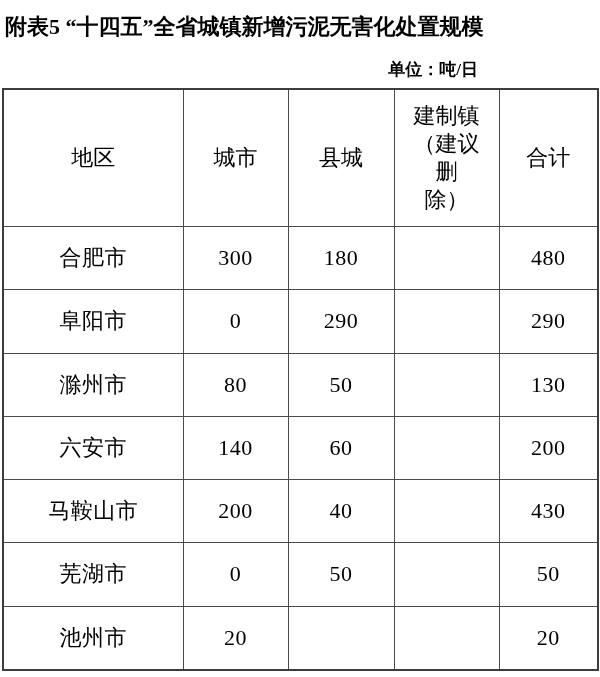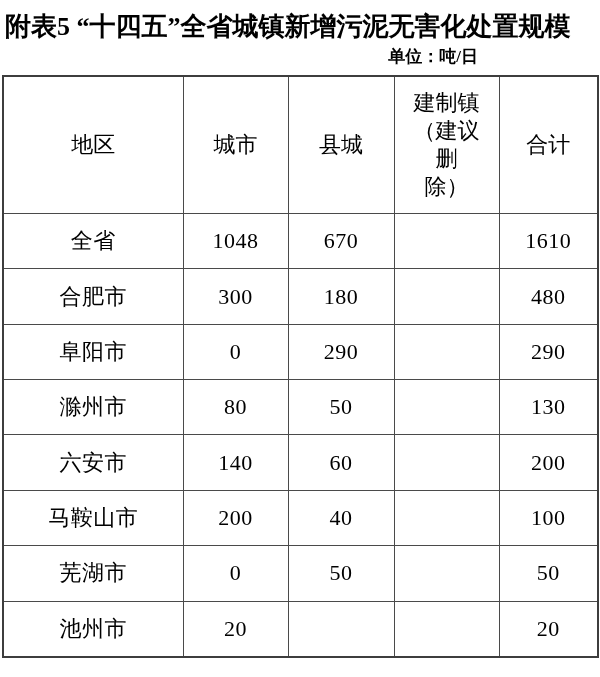--- a/index.html
+++ b/index.html
@@ -9,28 +9,28 @@
   }
   body {
     width: 600px;
     height: 677px;
     overflow: hidden;
     font-family: "Liberation Serif", "DejaVu Serif", serif;
     color: #000;
   }
   .doc-title {
     margin: 13px 0 0 5px;
-    font-size: 26px;
+    font-size: 22px;
     line-height: 28px;
     font-weight: bold;
     color: #000;
     white-space: nowrap;
   }
   .unit-label {
-    margin-top: 4px;
+    margin-top: 17px;
     margin-bottom: 7px;
     text-align: right;
     padding-right: 122px;
     font-size: 17px;
     font-weight: bold;
     color: #000;
     padding-left: 8px;
   }
   table.main-table {
     margin-left: 2px;
@@ -82,27 +82,20 @@
         <th>城市</th>
         <th>县城</th>
         <th class="wrap-header">建制镇
 （建议删
 除）</th>
         <th>合计</th>
       </tr>
     </thead>
     <tbody>
       <tr>
-        <td>全省</td>
-        <td>1048</td>
-        <td>670</td>
-        <td></td>
-        <td>1610</td>
-      </tr>
-      <tr>
         <td>合肥市</td>
         <td>300</td>
         <td>180</td>
         <td></td>
         <td>480</td>
       </tr>
       <tr>
         <td>阜阳市</td>
         <td>0</td>
         <td>290</td>
@@ -121,21 +114,21 @@
         <td>140</td>
         <td>60</td>
         <td></td>
         <td>200</td>
       </tr>
       <tr>
         <td>马鞍山市</td>
         <td>200</td>
         <td>40</td>
         <td></td>
-        <td>100</td>
+        <td>430</td>
       </tr>
       <tr>
         <td>芜湖市</td>
         <td>0</td>
         <td>50</td>
         <td></td>
         <td>50</td>
       </tr>
       <tr>
         <td>池州市</td>

